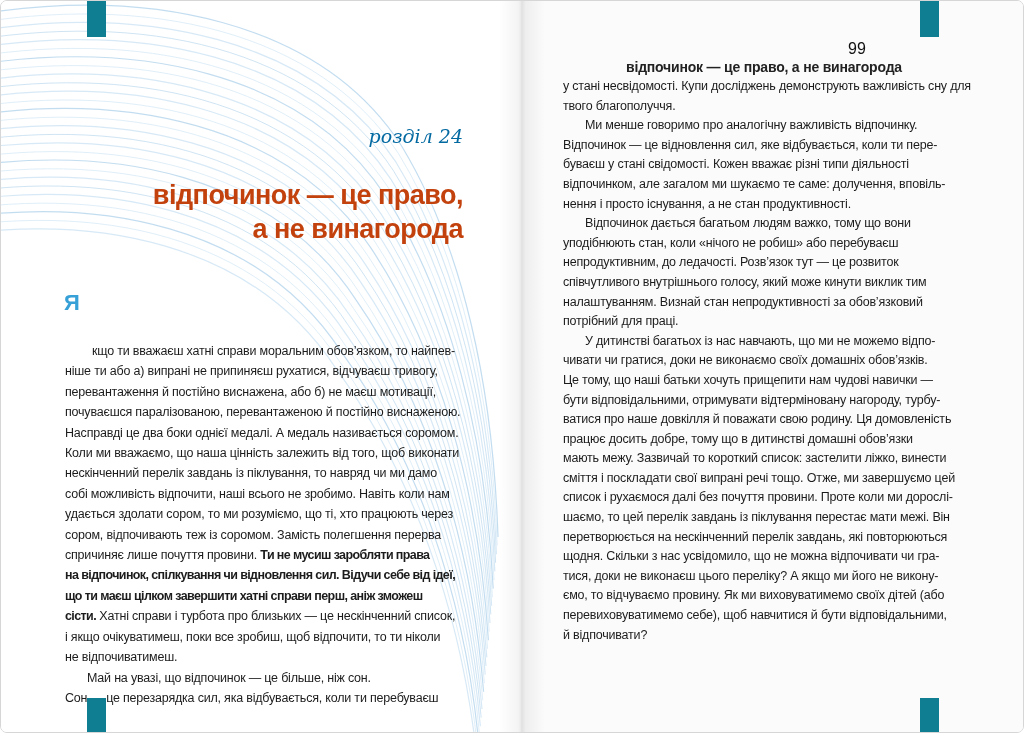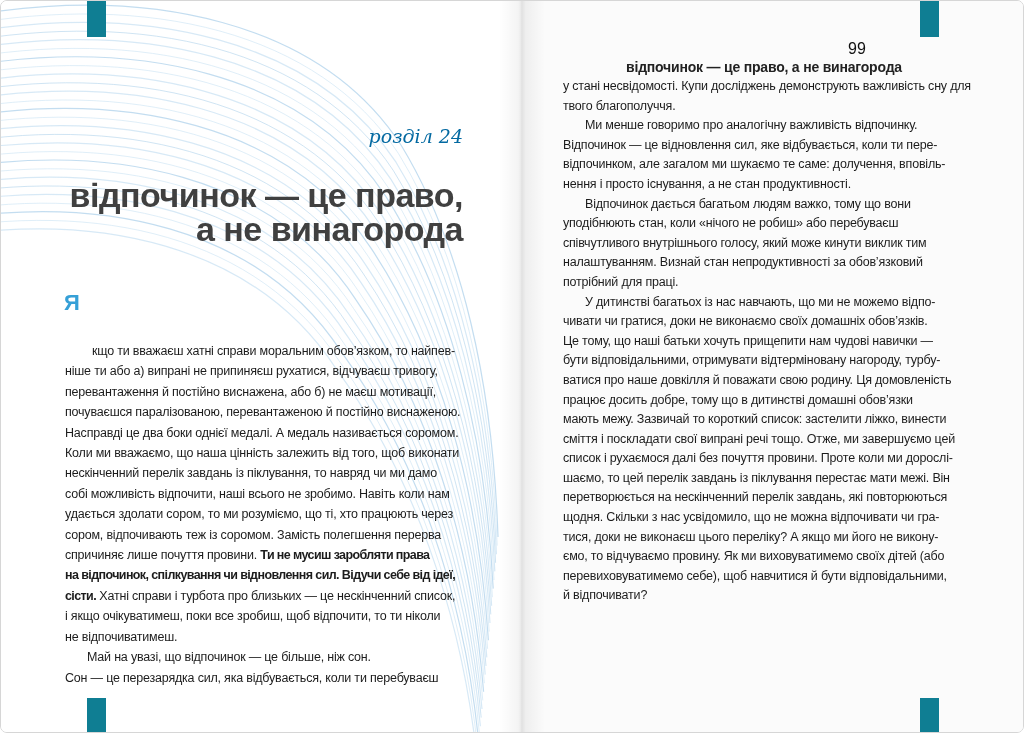--- a/index.html
+++ b/index.html
@@ -22,22 +22,22 @@
   svg.waves{position:absolute;left:0;top:0;z-index:1;}
 
   
   .chapter-label{
     position:absolute;left:60px;top:124px;width:402px;text-align:right;
     font-family:"DejaVu Serif", serif;font-style:italic;
     font-size:19px;color:#0369a1;z-index:3;
   }
   .chapter-title{
     position:absolute;left:60px;top:177px;width:402px;text-align:right;
-    font-weight:bold;font-size:34px;line-height:34px;letter-spacing:-0.5px;
-    color:#404040;z-index:3;
+    font-weight:bold;font-size:27px;line-height:34px;letter-spacing:-0.5px;
+    color:#c2410c;z-index:3;
   }
   .body-block{position:absolute;z-index:3;color:#1c1c1c;}
   .body-left{left:64px;top:300px;width:402px;font-size:12.5px;line-height:20.4px;letter-spacing:-0.2px;}
   .body-right{left:562px;top:76px;width:402px;font-size:12.5px;line-height:19.6px;letter-spacing:-0.2px;}
   .bline{white-space:nowrap;}
   .bline.indent{padding-left:22px;}
   .bline b{letter-spacing:-0.6px;}
   .bline.first-line{padding-left:27px;margin-top:40px;}
   .drop-cap{
     position:absolute;left:63px;top:291px;z-index:4;
@@ -119,40 +119,43 @@
       <div class="bline"><span>перевантаження й постійно виснажена, або б) не маєш мотивації,</span></div>
       <div class="bline"><span>почуваєшся паралізованою, перевантаженою й постійно виснаженою.</span></div>
       <div class="bline"><span>Насправді це два боки однієї медалі. А медаль називається соромом.</span></div>
       <div class="bline"><span>Коли ми вважаємо, що наша цінність залежить від того, щоб виконати</span></div>
       <div class="bline"><span>нескінченний перелік завдань із піклування, то навряд чи ми дамо</span></div>
       <div class="bline"><span>собі можливість відпочити, наші всього не зробимо. Навіть коли нам</span></div>
       <div class="bline"><span>удається здолати сором, то ми розуміємо, що ті, хто працюють через</span></div>
       <div class="bline"><span>сором, відпочивають теж із соромом. Замість полегшення перерва</span></div>
       <div class="bline"><span>спричиняє лише почуття провини. </span><b>Ти не мусиш заробляти права</b><span></span></div>
       <div class="bline"><span></span><b>на відпочинок, спілкування чи відновлення сил. Відучи себе від ідеї,</b><span></span></div>
+      <div class="bline"><span></span><b>що ти маєш цілком завершити хатні справи перш, аніж зможеш</b><span></span></div>
       <div class="bline"><span></span><b>сісти.</b><span> Хатні справи і турбота про близьких — це нескінченний список,</span></div>
       <div class="bline"><span>і якщо очікуватимеш, поки все зробиш, щоб відпочити, то ти ніколи</span></div>
       <div class="bline"><span>не відпочиватимеш.</span></div>
       <div class="bline indent"><span>Май на увазі, що відпочинок — це більше, ніж сон.</span></div>
       <div class="bline"><span>Сон — це перезарядка сил, яка відбувається, коли ти перебуваєш</span></div>
     </div>
 
   <div class="running-header">відпочинок — це право, а не винагорода</div>
 
   <div class="page-number">99</div>
 
   <div class="body-block body-right">
       <div class="bline"><span>у стані несвідомості. Купи досліджень демонструють важливість сну для</span></div>
       <div class="bline"><span>твого благополуччя.</span></div>
       <div class="bline indent"><span>Ми менше говоримо про аналогічну важливість відпочинку.</span></div>
       <div class="bline"><span>Відпочинок — це відновлення сил, яке відбувається, коли ти пере-</span></div>
+      <div class="bline"><span>буваєш у стані свідомості. Кожен вважає різні типи діяльності</span></div>
       <div class="bline"><span>відпочинком, але загалом ми шукаємо те саме: долучення, вповіль-</span></div>
       <div class="bline"><span>нення і просто існування, а не стан продуктивності.</span></div>
       <div class="bline indent"><span>Відпочинок дається багатьом людям важко, тому що вони</span></div>
       <div class="bline"><span>уподібнюють стан, коли «нічого не робиш» або перебуваєш</span></div>
+      <div class="bline"><span>непродуктивним, до ледачості. Розв’язок тут — це розвиток</span></div>
       <div class="bline"><span>співчутливого внутрішнього голосу, який може кинути виклик тим</span></div>
       <div class="bline"><span>налаштуванням. Визнай стан непродуктивності за обов’язковий</span></div>
       <div class="bline"><span>потрібний для праці.</span></div>
       <div class="bline indent"><span>У дитинстві багатьох із нас навчають, що ми не можемо відпо-</span></div>
       <div class="bline"><span>чивати чи гратися, доки не виконаємо своїх домашніх обов’язків.</span></div>
       <div class="bline"><span>Це тому, що наші батьки хочуть прищепити нам чудові навички —</span></div>
       <div class="bline"><span>бути відповідальними, отримувати відтерміновану нагороду, турбу-</span></div>
       <div class="bline"><span>ватися про наше довкілля й поважати свою родину. Ця домовленість</span></div>
       <div class="bline"><span>працює досить добре, тому що в дитинстві домашні обов’язки</span></div>
       <div class="bline"><span>мають межу. Зазвичай то короткий список: застелити ліжко, винести</span></div>

